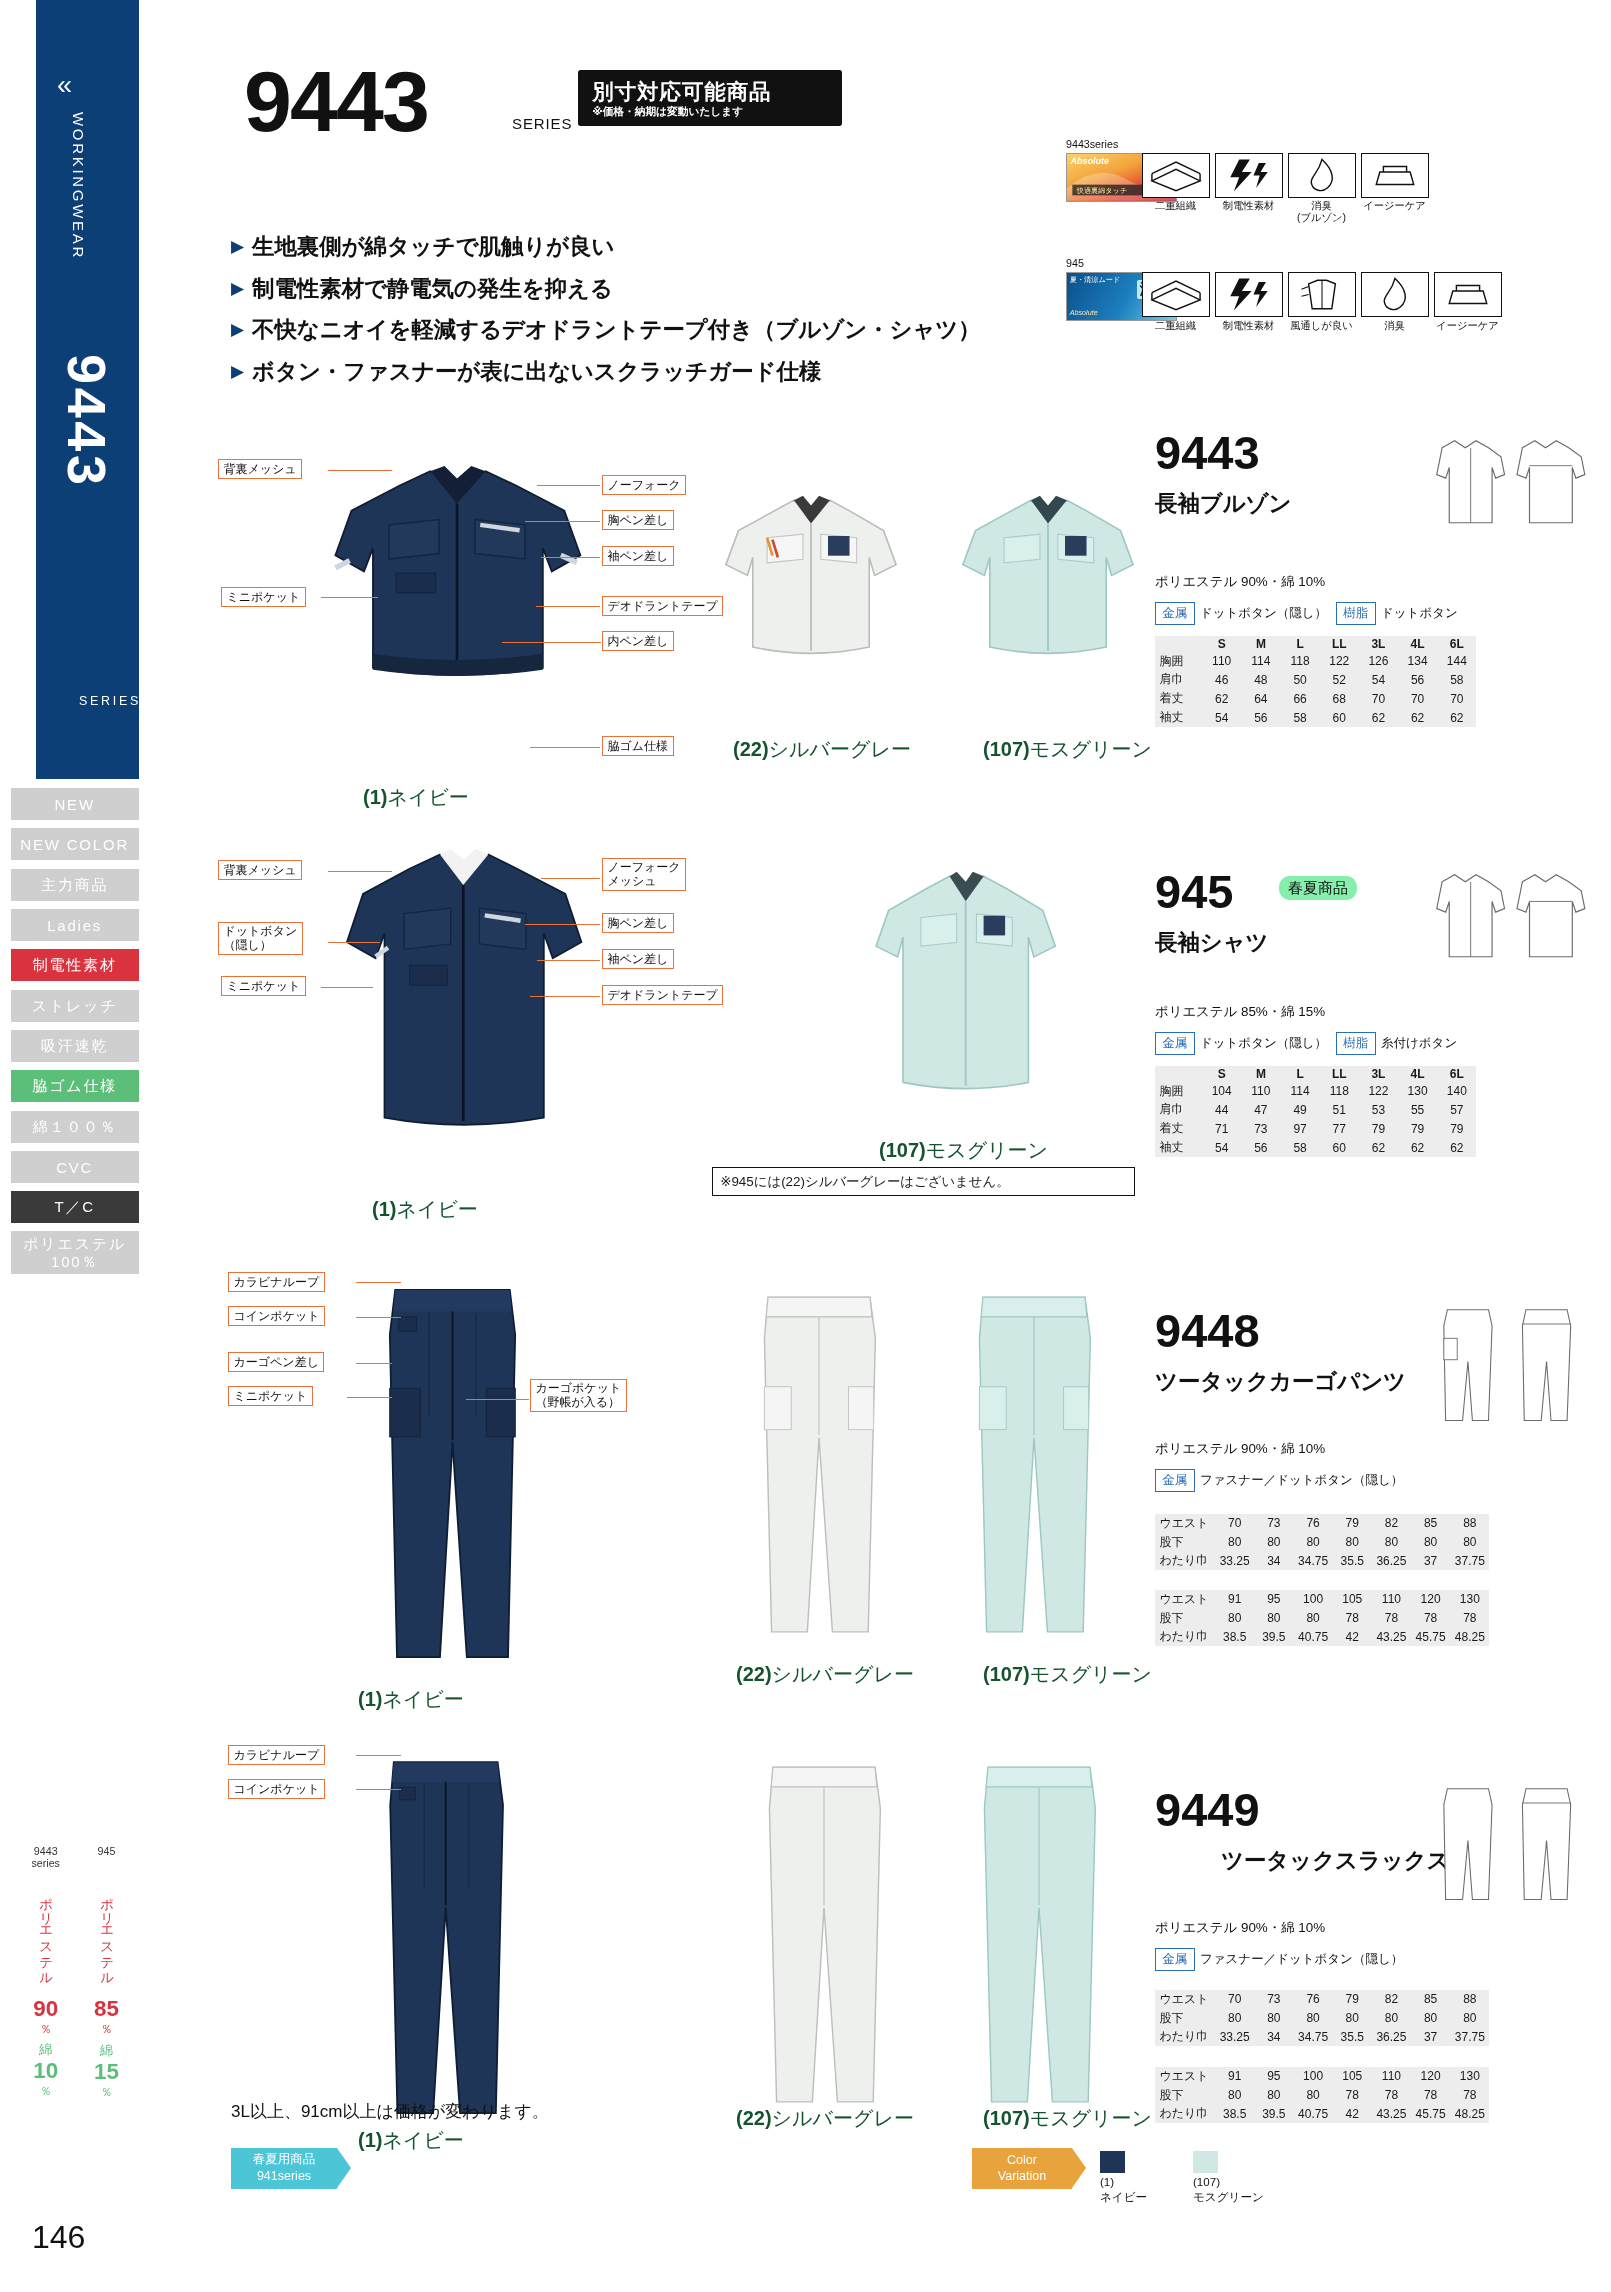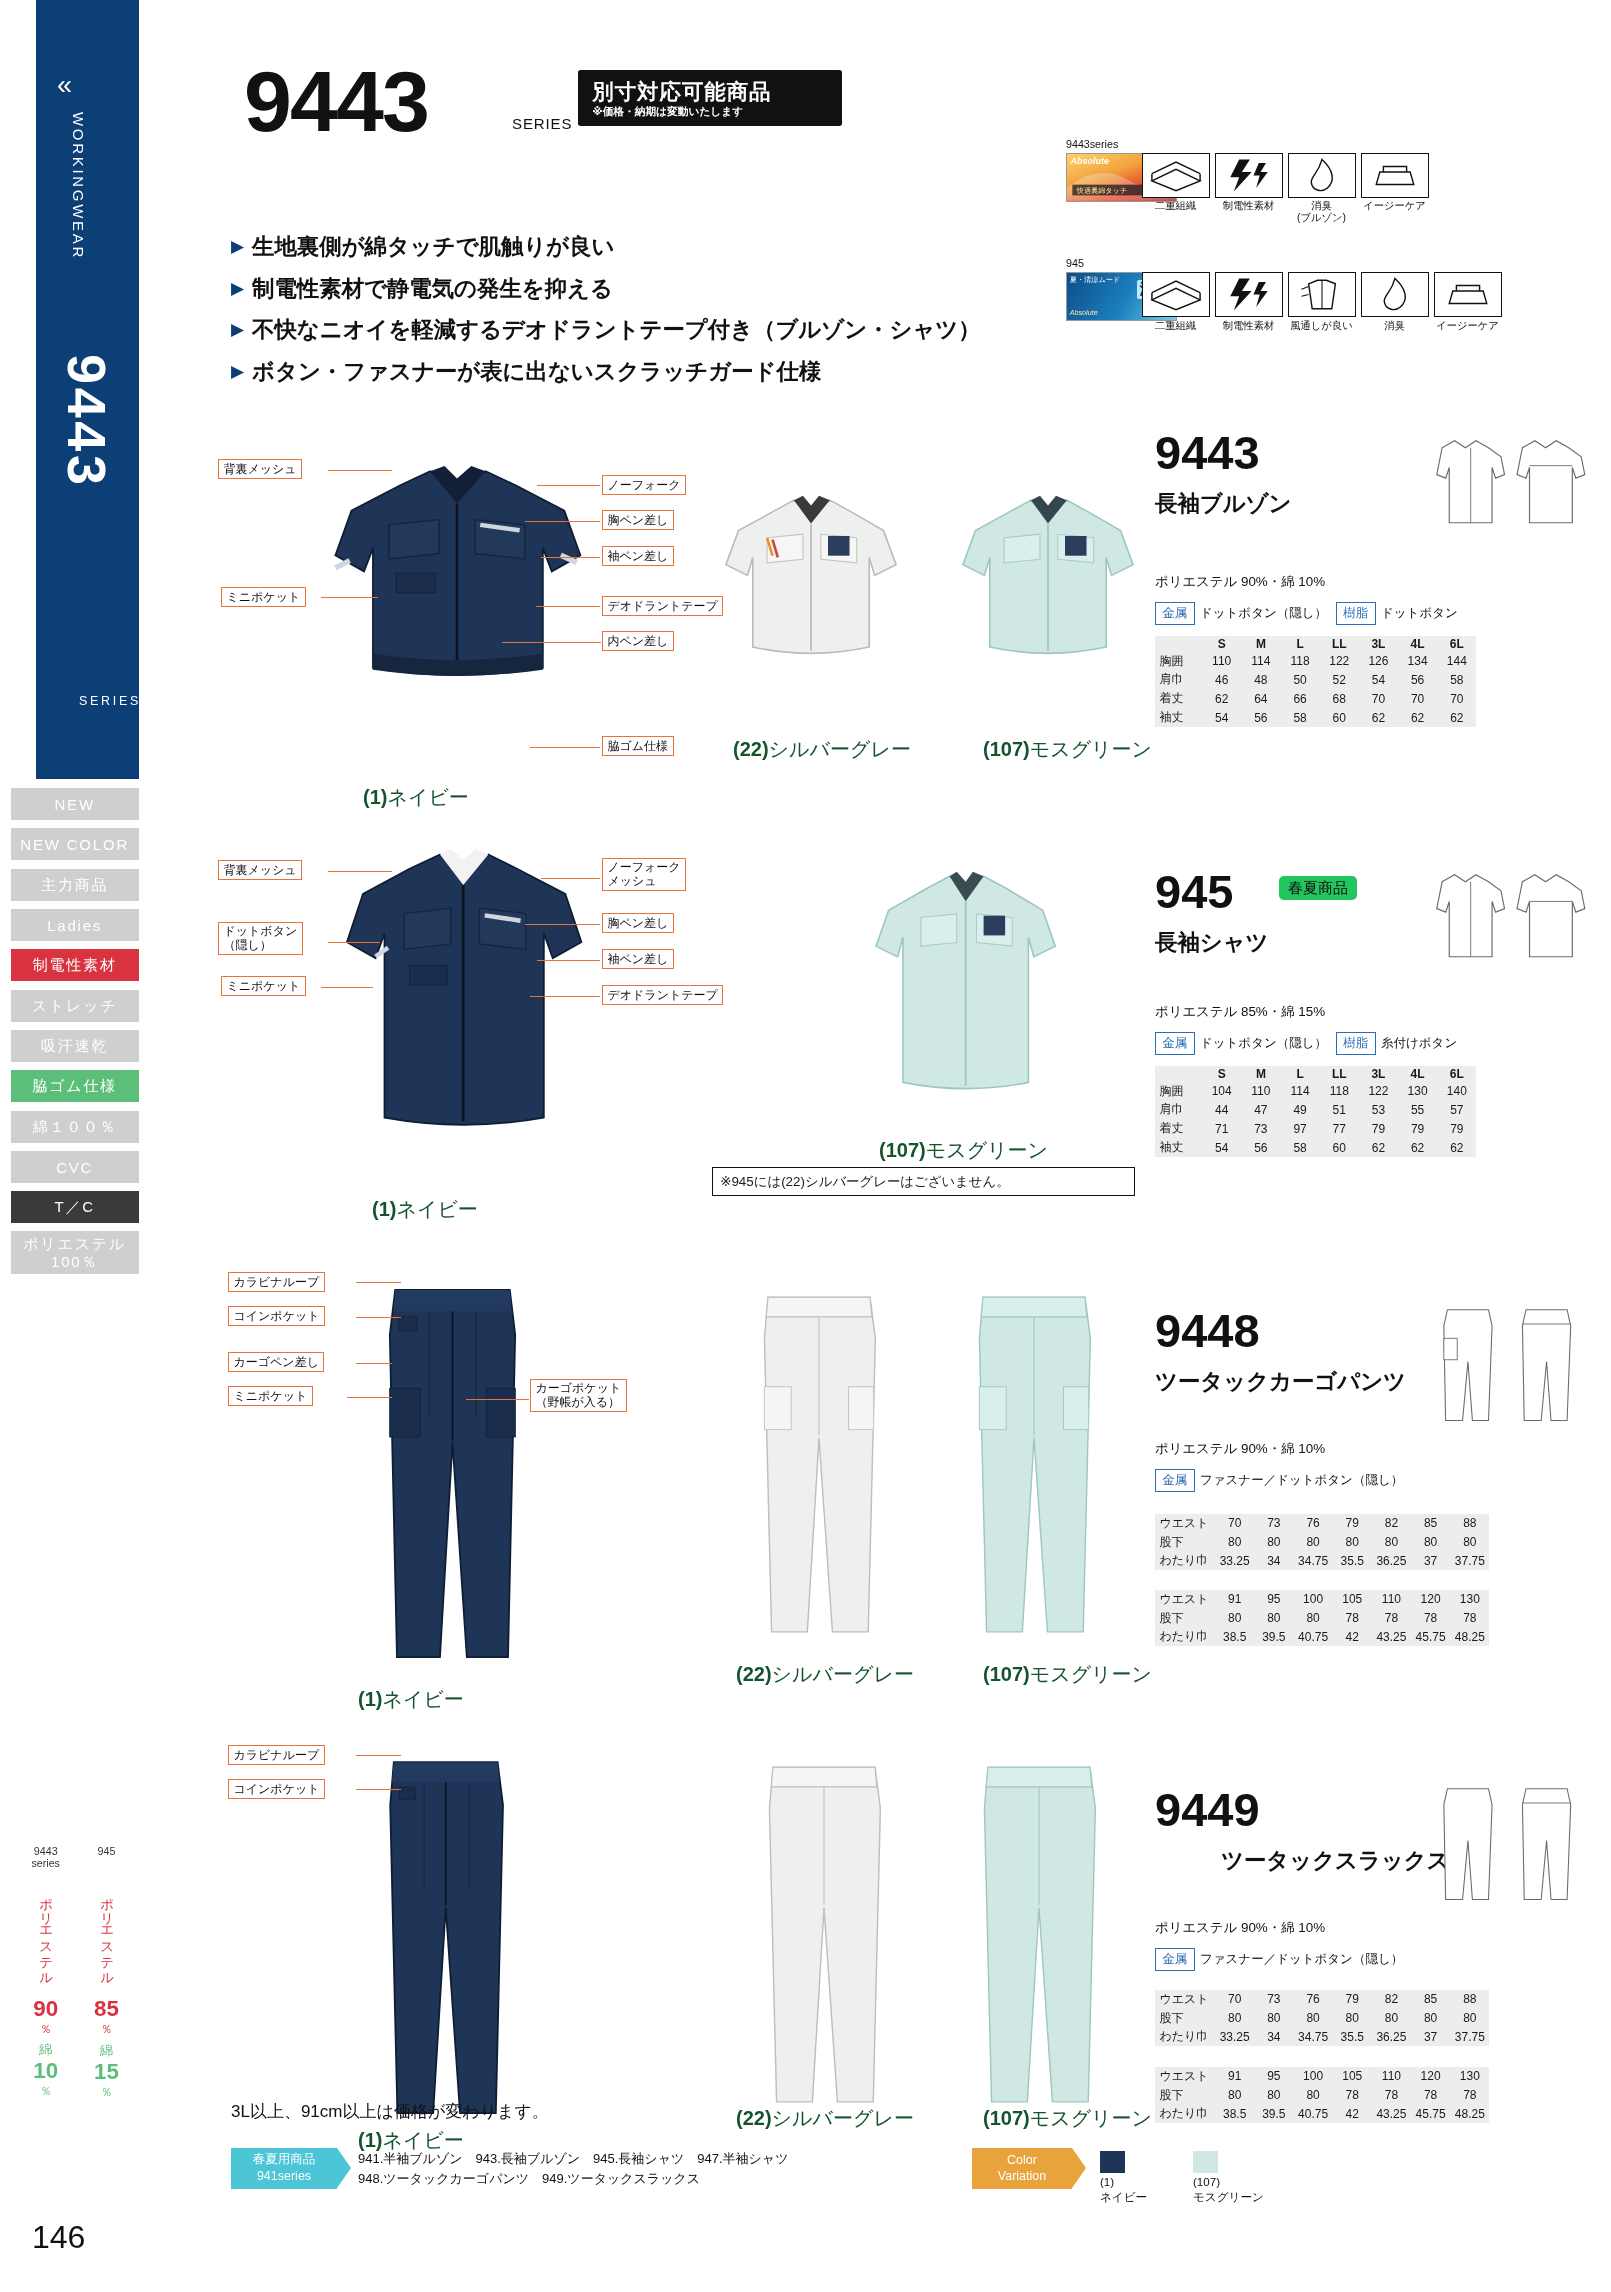--- a/index.html
+++ b/index.html
@@ -65,21 +65,21 @@
 
   
   .g{position:absolute;}
   .cap{position:absolute;font-size:20px;color:#14532d;white-space:nowrap;text-align:right;}
   .cap b{font-weight:bold;}
 
   
   .pnum{position:absolute;font-size:47px;font-weight:bold;color:#111;letter-spacing:0px;}
   .pname{position:absolute;font-size:22.4px;font-weight:bold;color:#111;}
   .pmat{position:absolute;font-size:13.4px;color:#111;}
-  .badge{position:absolute;background:#22c55e;color:#111;font-size:15px;padding:2.7px 9px;border-radius:5px;}
+  .badge{position:absolute;background:#86efac;color:#111;font-size:15px;padding:2.7px 9px;border-radius:11px;}
   .specrow{position:absolute;display:flex;align-items:center;font-size:12.5px;}
   .kv{border:1.2px solid #2a6fb5;color:#2a6fb5;padding:1.8px 6.3px;margin-right:5.4px;background:#fff;}
   .kvtx{color:#111;margin-right:9px;}
 
   table.sz{position:absolute;border-collapse:collapse;font-size:12px;background:#ededed;}
   table.sz td{padding:0.9px 3.6px;text-align:center;min-width:32px;}
   table.sz td.h{text-align:left;padding-left:4.5px;min-width:39px;}
   table.sz tr.hd td{font-weight:bold;}
 
   .note{position:absolute;border:1.3px solid #111;font-size:13.4px;padding:4.5px 7.2px;background:#fff;}
@@ -803,24 +803,20 @@
       <path d="M104 12 L150 12 L154 30 L150 136 L132 136 L127 70 L121 136 L102 136 L100 30 Z" fill="#fff" stroke="#6b6b6b" stroke-width="1.2"></path>
       <path d="M100 28 L154 28" stroke="#6b6b6b" stroke-width="1"></path>
     </svg>
   </div>
 
   <div class="foot-note">3L以上、91cm以上は価格が変わります。</div>
   <div class="sslabel">
     <span>春夏用商品</span><br>
     <span>941series</span>
   </div>
-  <div class="sslist">
-    <div>941.半袖ブルゾン　943.長袖ブルゾン　945.長袖シャツ　947.半袖シャツ</div>
-    <div>948.ツータックカーゴパンツ　949.ツータックスラックス</div>
-  </div>
   <div class="cvbox">
     <span>Color</span><br>
     <span>Variation</span>
   </div>
   <div class="swatch" style="left:1100px;top:2151px;background:#1f3557;"></div>
   <div class="swlab" style="left:1100px;top:2174px;">
     <span>(1)</span><br>
     <span>ネイビー</span>
   </div>
   <div class="swatch" style="left:1193px;top:2151px;background:#cfe8e4;"></div>

